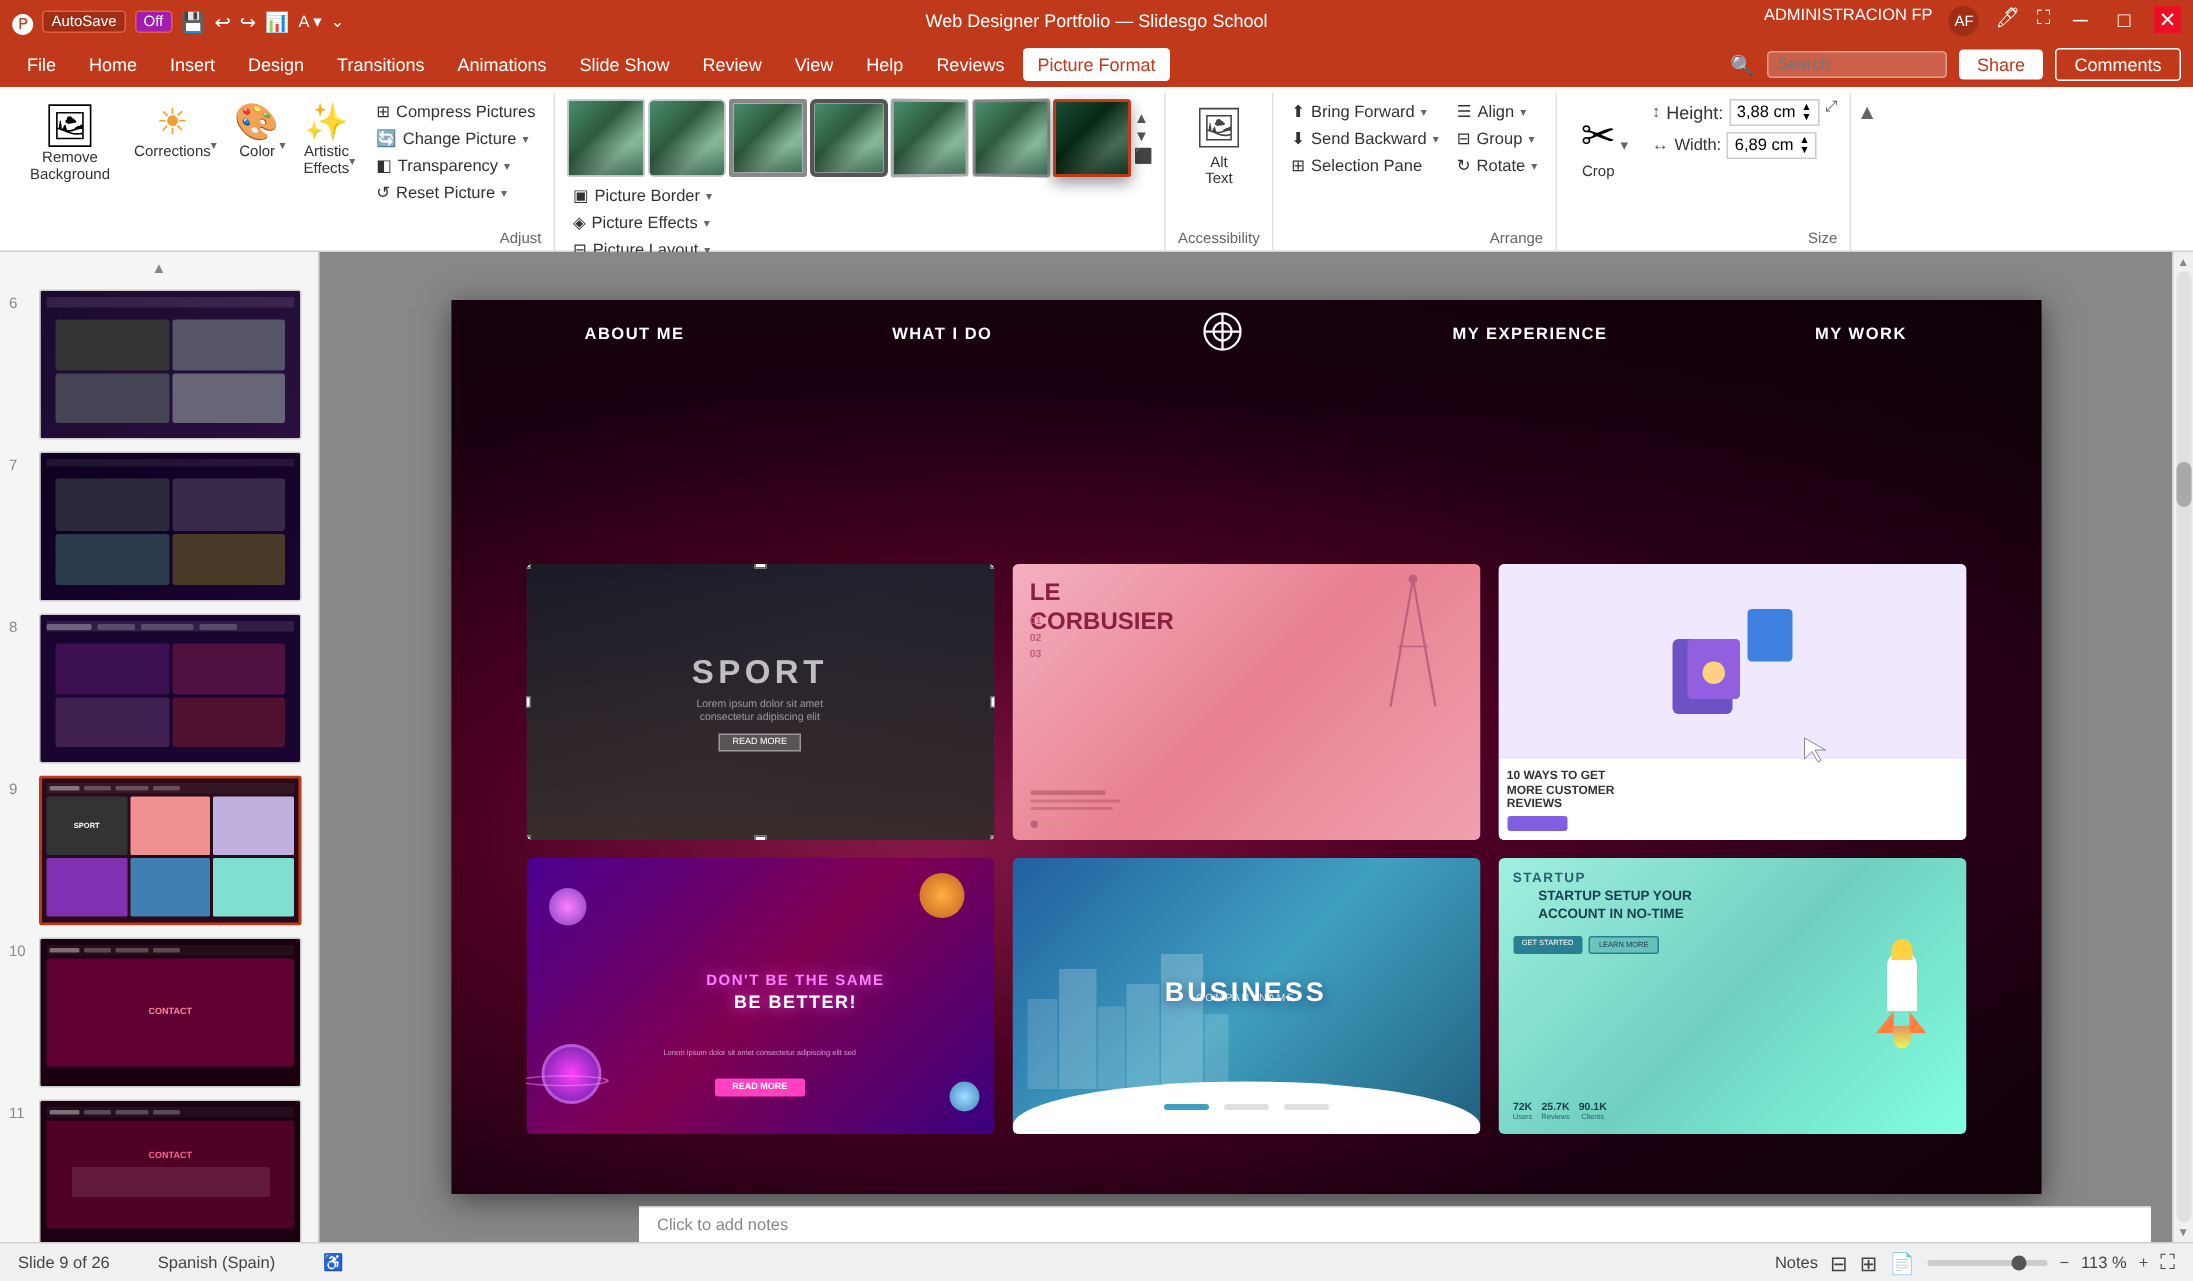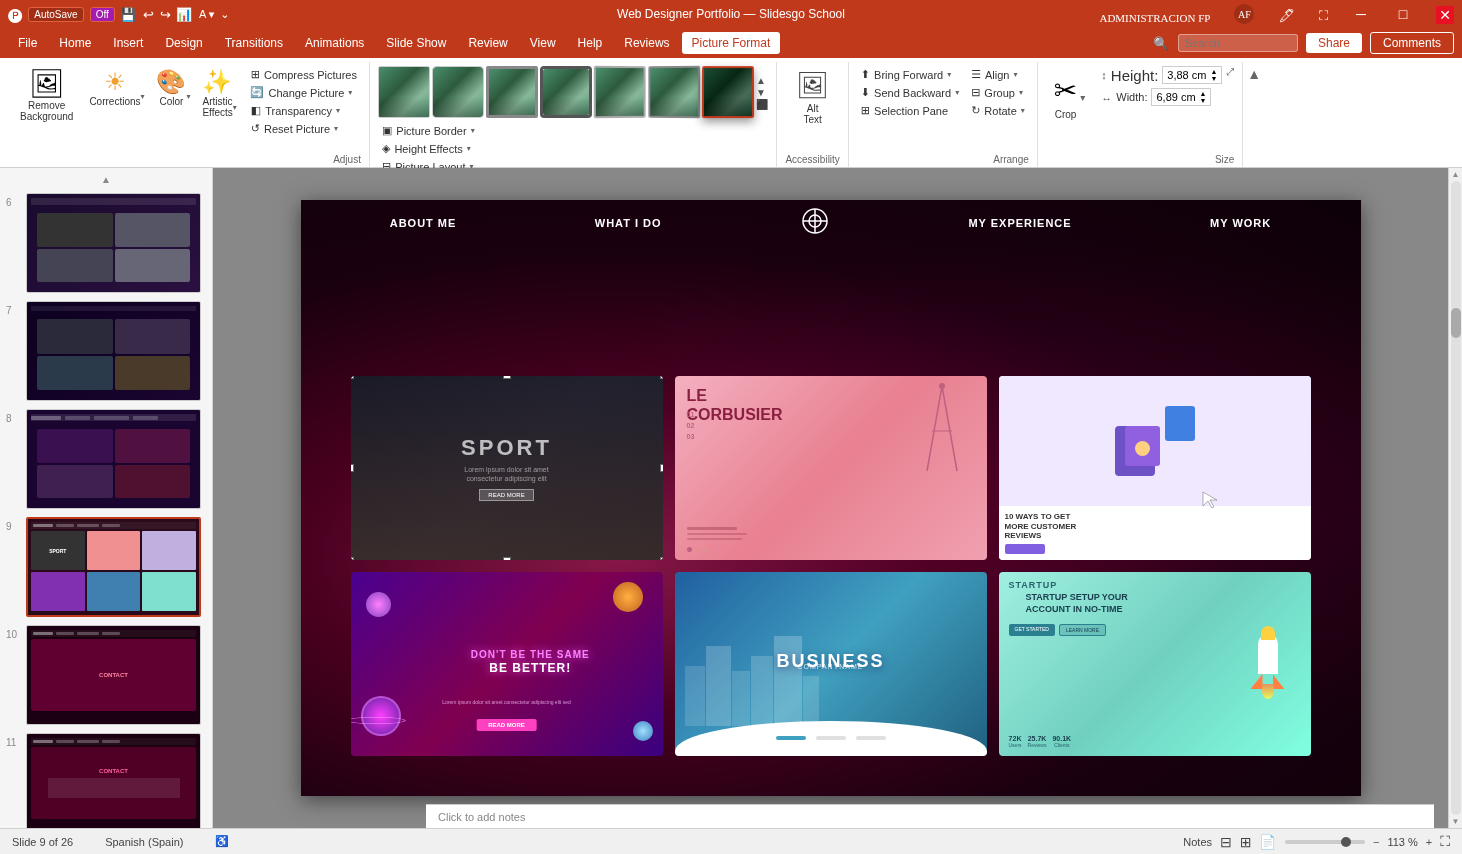--- a/index.html
+++ b/index.html
@@ -10,21 +10,21 @@
       height: 28px;
       background: #c0391b;
       display: flex;
       align-items: center;
       justify-content: space-between;
       padding: 0 8px;
       color: white;
     }
     .title-bar-left { display: flex; align-items: center; gap: 6px; font-size: 11px; }
     .title-bar-center { font-size: 12px; font-weight: 500; position: absolute; left: 50%; transform: translateX(-50%); }
-    .title-bar-right { display: flex; align-items: flex-end; gap: 24px; font-size: 11px; font-family: Liberation Serif, serif; }
+    .title-bar-right { display: flex; align-items: flex-start; gap: 11px; font-size: 11px; }
     .autosave-badge { background: #a02e15; border: 1px solid #e06040; border-radius: 3px; padding: 1px 5px; font-size: 10px; }
     .autosave-off { background: #a21caf; }
     .win-btn { width: 18px; height: 18px; display: flex; align-items: center; justify-content: center; cursor: pointer; font-size: 14px; }
     .win-btn-close { background: #e81123; }
 
     
     .menu-bar {
       height: 30px;
       background: #c0391b;
       display: flex;
@@ -447,21 +447,21 @@
         </div>
       </div>
       <div class="ribbon-col" style="margin-top:2px;">
         <div class="ribbon-btn-small">
           <span>▣</span>
           <span>Picture Border</span>
           <span class="dropdown-arrow">▾</span>
         </div>
         <div class="ribbon-btn-small">
           <span>◈</span>
-          <span>Height Effects</span>
+          <span>Picture Effects</span>
           <span class="dropdown-arrow">▾</span>
         </div>
         <div class="ribbon-btn-small">
           <span>⊟</span>
           <span>Picture Layout</span>
           <span class="dropdown-arrow">▾</span>
         </div>
       </div>
     </div>
     <div class="ribbon-group-label">Picture Styles</div>
@@ -523,21 +523,21 @@
         <div style="display:flex;flex-direction:column;align-items:center;gap:2px;padding:4px 2px;">
           <span style="font-size:28px;">✂</span>
           <span class="label">Crop</span>
         </div>
         <span class="dropdown-arrow" style="margin-left:1px;font-size:10px;">▾</span>
       </div>
 
       <div class="ribbon-col" style="margin-left:6px;justify-content:center;gap:4px;">
         <div style="display:flex;align-items:center;gap:4px;">
           <span style="font-size:11px;color:#555;">↕</span>
-          <span style="font-size:15px;color:#333;">Height:</span>
+          <span style="font-size:12px;color:#333;">Height:</span>
           <div style="border:1px solid #ccc;padding:1px 4px;font-size:11px;width:60px;display:flex;justify-content:space-between;align-items:center;">
             <span>3,88 cm</span>
             <div style="display:flex;flex-direction:column;gap:0;">
               <span style="font-size:7px;line-height:1;cursor:pointer;">▲</span>
               <span style="font-size:7px;line-height:1;cursor:pointer;">▼</span>
             </div>
           </div>
         </div>
         <div style="display:flex;align-items:center;gap:4px;">
           <span style="font-size:11px;color:#555;">↔</span>

